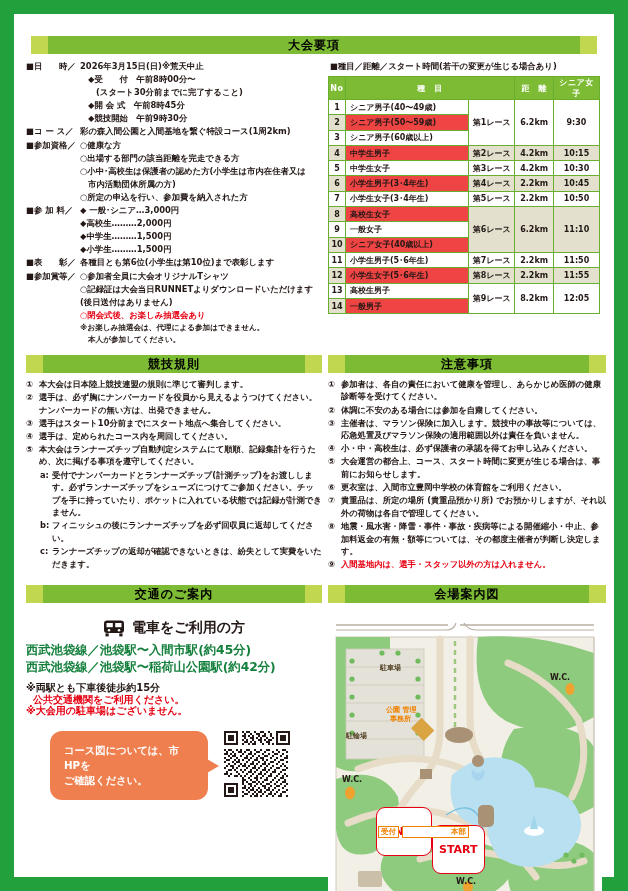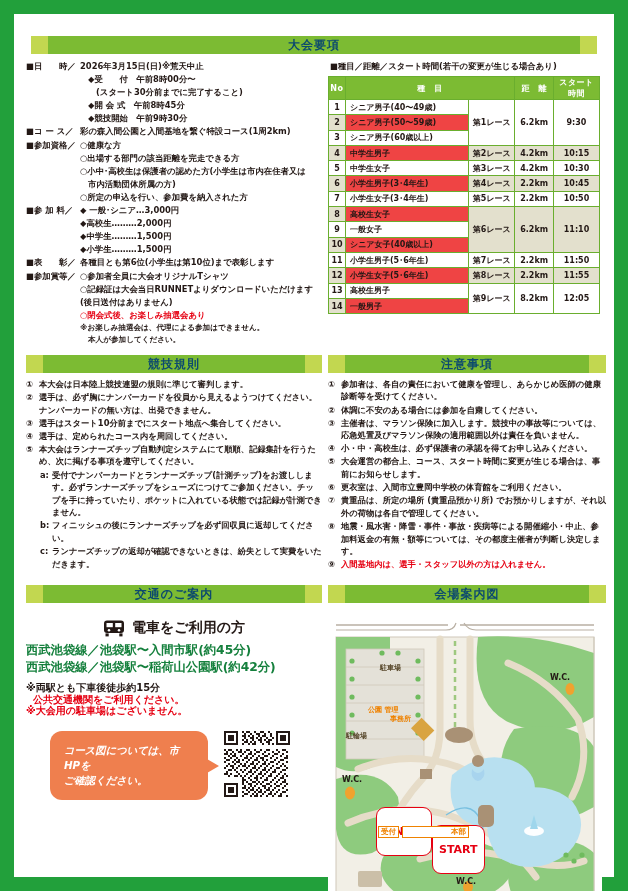--- a/index.html
+++ b/index.html
@@ -28,21 +28,21 @@
     margin-bottom: 5px;
   }
   .bar .cap {
     width: 17px;
     background: #c2d750;
     flex: 0 0 auto;
   }
   .bar .mid {
     flex: 1 1 auto;
     background: #7cbb33;
-    color: #0c4a6e;
+    color: #000000;
     font-size: 12px;
     font-weight: bold;
     letter-spacing: 1px;
     text-align: center;
     line-height: 18px;
   }
 
   .bar-top { margin: 22px 17px 6px 17px; }
   .bar-top .mid { background: #7cbb33; }
 
@@ -129,21 +129,20 @@
   .callout {
     position: relative;
     background: #ef7f4e;
     border-radius: 12px;
     color: #ffffff;
     font-size: 10.3px;
     font-weight: bold;
     line-height: 15px;
     padding: 12px 14px;
     width: 158px;
-    font-style: italic;
   }
   .callout:after {
     content: "";
     position: absolute;
     right: -11px;
     top: 50%;
     margin-top: -7px;
     border-top: 7px solid transparent;
     border-bottom: 7px solid transparent;
     border-left: 12px solid #ef7f4e;
@@ -243,21 +242,21 @@
     </div>
 
     <div class="col-r">
       <div class="tbl-cap">■種目／距離／スタート時間(若干の変更が生じる場合あり)</div>
       <table class="races">
         <thead>
           <tr>
             <th>No</th>
             <th colspan="2">種　目</th>
             <th>距　離</th>
-            <th>スタート時間</th>
+            <th>シニア女子</th>
           </tr>
         </thead>
         <tbody>
             <tr>
               <td class="no">1</td>
               <td class="name">シニア男子(40〜49歳)</td>
               <td class="race" rowspan="3">第1レース</td>
               <td class="dist" rowspan="3">6.2km</td>
               <td class="time" rowspan="3">9:30</td>
             </tr>
@@ -827,21 +826,21 @@
           <ellipse cx="140" cy="278" rx="5" ry="6" fill="#f0a22e"></ellipse>
 
           <circle cx="150" cy="152" r="6" fill="#a99175"></circle>
           <path d="M144 160 q6 8 12 0 q2 10 -6 12 q-8 -2 -6 -12z" fill="#a8d4ee"></path>
 
           <line x1="266" y1="28" x2="266" y2="286" stroke="#cfc8ba" stroke-width="1"></line>
         </svg>
 
         <div class="map-lbl" style="color:#5a4a2e; left:52px; top:54px;">駐車場</div>
         <div class="map-lbl" style="color:#5a4a2e; left:18px; top:122px;">駐輪場</div>
-        <div class="map-lbl" style="color:#ef8200; left:40px; top:96px;">公園 管理</div>
+        <div class="map-lbl" style="color:#ef8200; left:58px; top:96px;">公園 管理</div>
         <div class="map-lbl" style="color:#ef8200; left:62px; top:105px;">事務所</div>
 
         <div class="map-lbl wc" style="left:222px; top:64px;">W.C.</div>
         <div class="map-lbl wc" style="left:14px; top:166px;">W.C.</div>
         <div class="map-lbl wc" style="left:128px; top:268px;">W.C.</div>
 
         <div class="pill" style="left:48px; top:198px;">FINISH</div>
         <div class="pill" style="left:104px; top:216px;">START</div>
         <div class="boxlbl" style="left:50px; top:217px;">受付</div>
         <div class="boxlbl" style="left:74px; top:217px;padding-left:48px;">本部</div>

